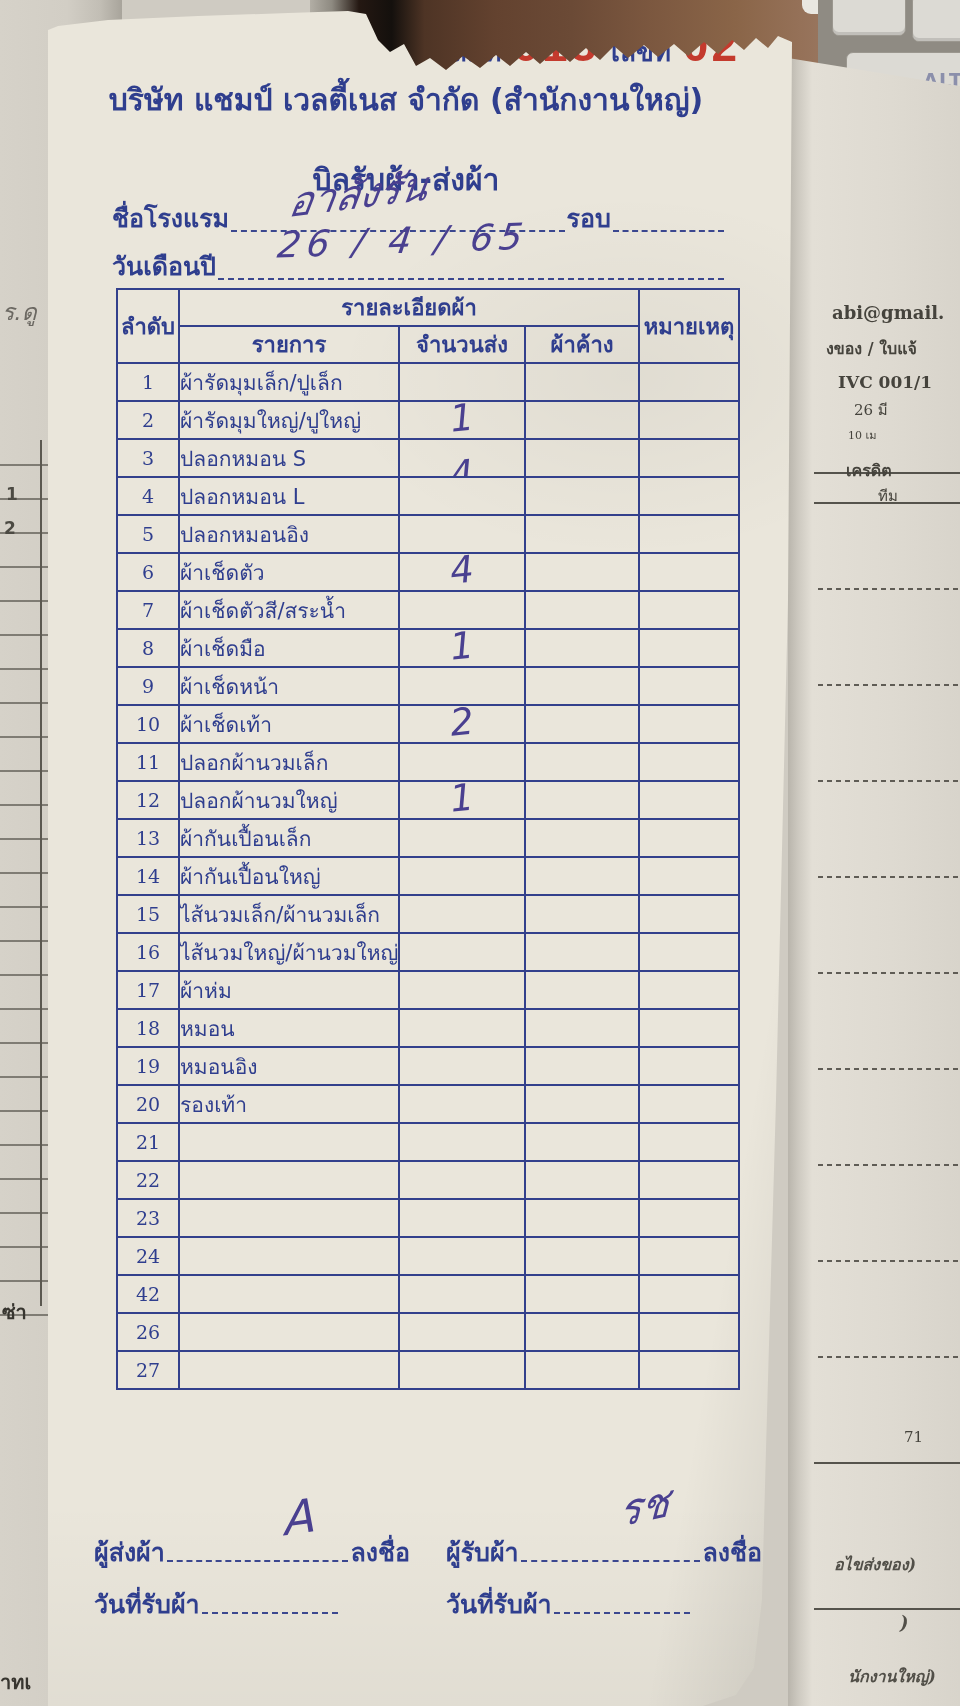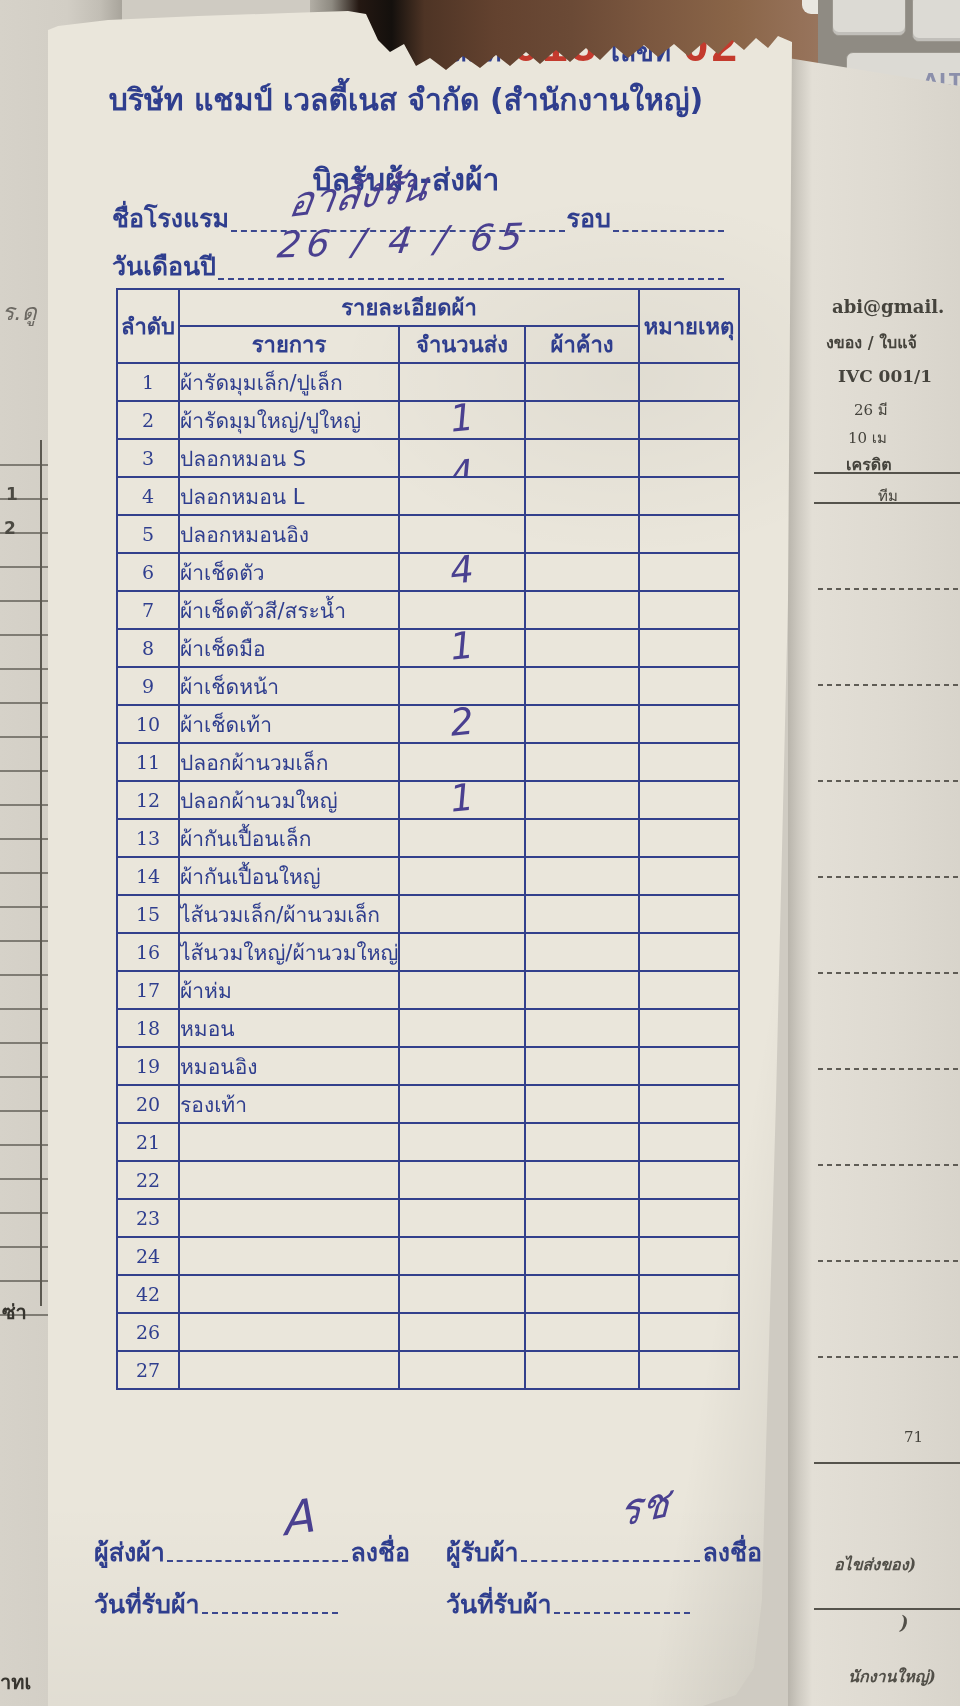--- a/index.html
+++ b/index.html
@@ -38,21 +38,21 @@
   .paper-left .frag{color:#4c4a43;font-weight:bold;}
   .frag.hand-gray{color:#6b6862;font-style:italic;font-weight:normal;}
   .frag.dark{color:#37352f;}
 
   
   .paper-right{left:788px;top:0;width:172px;height:1706px;
     background:linear-gradient(90deg,#b9b5ac 0%,#cdc9c0 6%,#e3dfd6 14%,#dedad1 60%,#d8d4cb 100%);
     clip-path:polygon(0 58px,100% 86px,100% 100%,0 100%);}
   .paper-right .frag{font-family:"DejaVu Serif",serif;color:#45433c;}
   .frag.serif{font-weight:normal;}
-  .frag.serif-bold{font-weight:bold;}
+  .frag.serif-bold{font-weight:bold;margin-top:6px;}
   .frag.serif-italic{font-style:italic;font-weight:bold;color:#514f48;}
   .paper-right .dashline-bg{position:absolute;left:30px;right:0;height:2px;
     background:repeating-linear-gradient(90deg,#5f5c55 0,#5f5c55 5px,transparent 5px,transparent 9px);}
   .paper-right .solidline-bg{position:absolute;left:26px;right:0;height:2px;background:#55534c;}
 
   
   .receipt{
     left:48px;top:0;width:744px;height:1706px;
     background:
       radial-gradient(ellipse 420px 260px at 78% 22%, rgba(0,0,0,0.045), transparent 70%),
@@ -155,21 +155,21 @@
       <div class="solidline-bg" style="top: 472px;"></div>
       <div class="solidline-bg" style="top: 502px;"></div>
       <div class="solidline-bg" style="top: 1462px;"></div>
       <div class="solidline-bg" style="top: 1608px;"></div>
     </div>
   <div id="right-frags">
       <span class="frag serif-bold" style="left: 44px; top: 296px; font-size: 18px;">abi@gmail.</span>
       <span class="frag serif-bold" style="left: 38px; top: 330px; font-size: 16px;">งของ / ใบแจ้</span>
       <span class="frag serif-bold" style="left: 50px; top: 366px; font-size: 17px;">IVC 001/1</span>
       <span class="frag serif" style="left: 66px; top: 398px; font-size: 15px;">26 มี</span>
-      <span class="frag serif" style="left: 60px; top: 426px; font-size: 15px;">10 เม</span>
+      <span class="frag serif" style="left: 60px; top: 426px; font-size: 11px;">10 เม</span>
       <span class="frag serif-bold" style="left: 58px; top: 452px; font-size: 16px;">เครดิต</span>
       <span class="frag serif" style="left: 90px; top: 484px; font-size: 15px;">ทีม</span>
       <span class="frag serif" style="left: 116px; top: 1428px; font-size: 15px;">71</span>
       <span class="frag serif-italic" style="left: 46px; top: 1552px; font-size: 16px;">อไขส่งของ)</span>
       <span class="frag serif-italic" style="left: 112px; top: 1612px; font-size: 18px;">)</span>
       <span class="frag serif-italic" style="left: 60px; top: 1664px; font-size: 16px; text-align: right;">นักงานใหญ่)</span>
     </div>
 </div>
 
 <div class="abs receipt">

